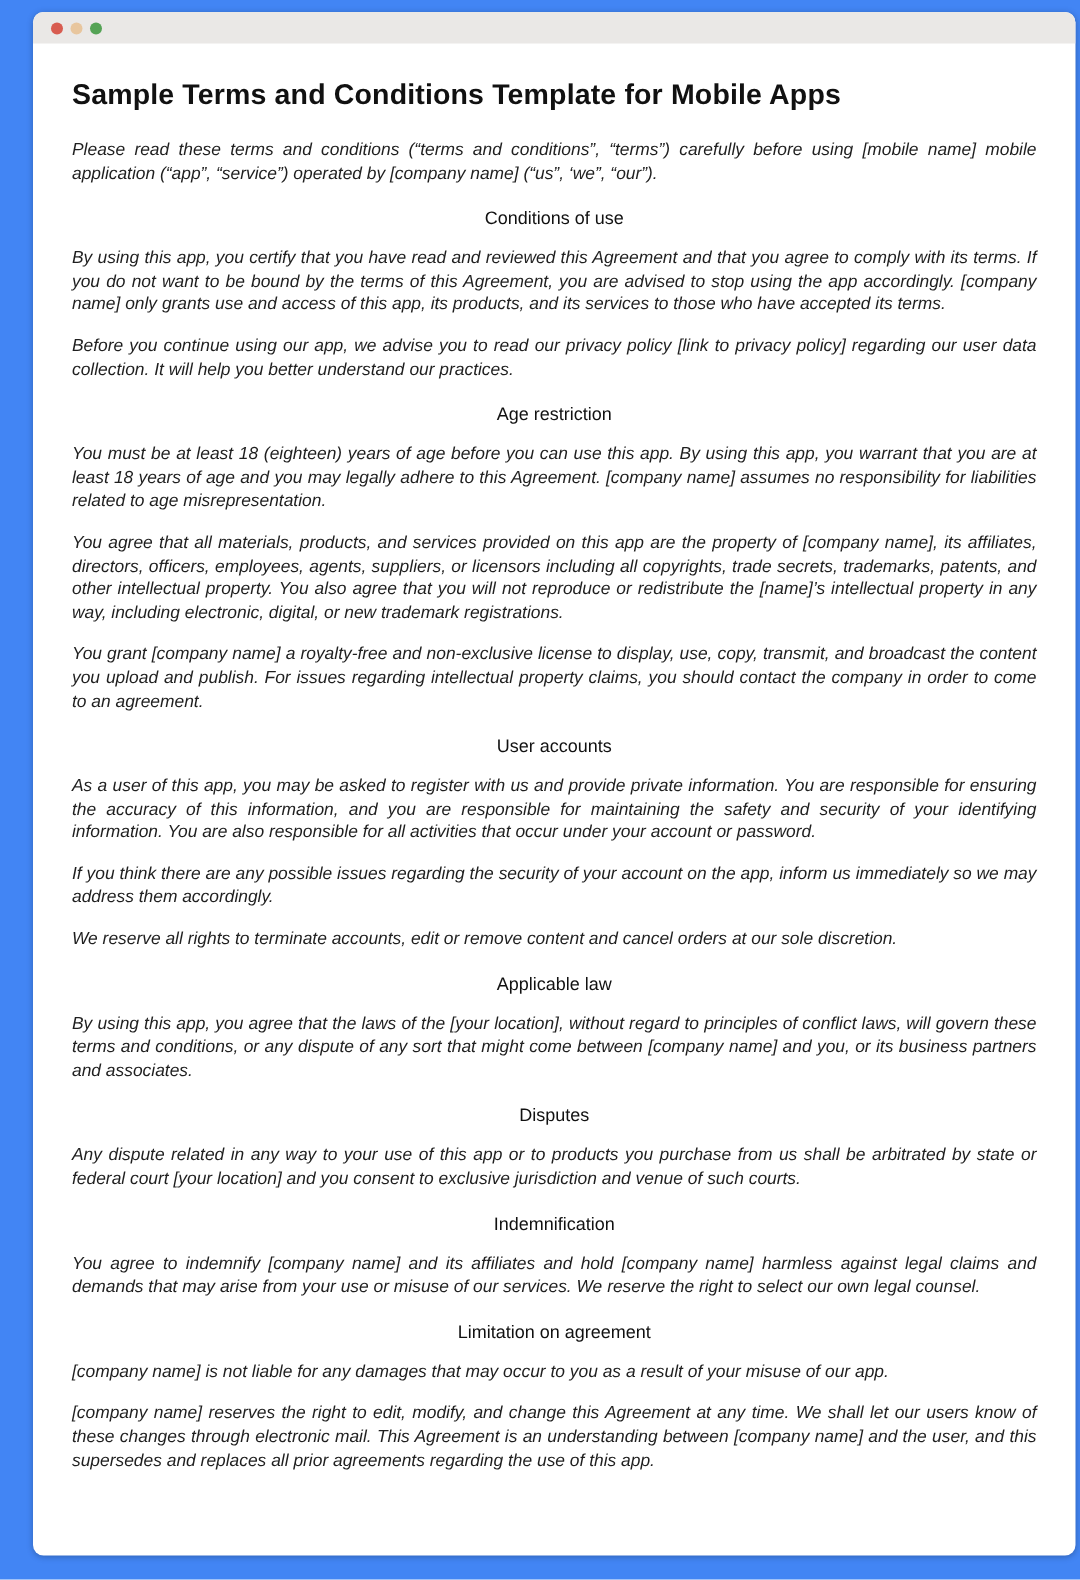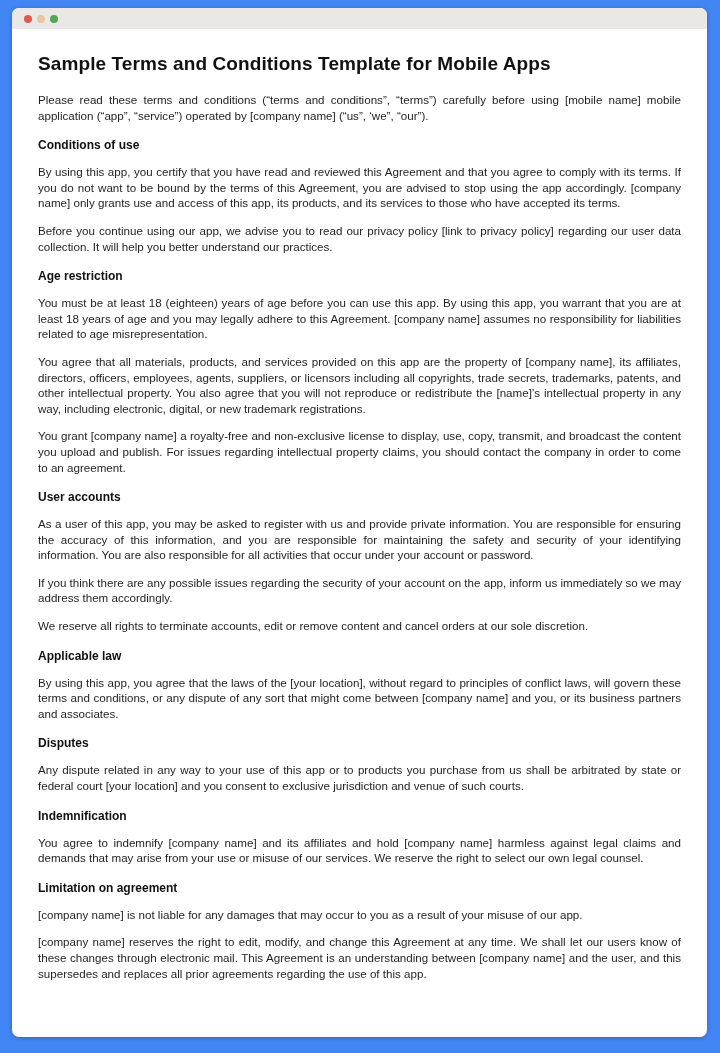--- a/index.html
+++ b/index.html
@@ -19,21 +19,21 @@
   .frame{
     width:720px;height:1053px;
     padding:8px 13px 16px 12px;
   }
   .window{
     background:#ffffff;
     width:100%;height:100%;
     border-radius:7px;
     overflow:hidden;
     box-shadow:0 1px 4px rgba(0,0,0,.25);
-    display:flex;flex-direction:column;
+    display:flex;flex-direction:column;margin-left:10px;
   }
   .titlebar{
     height:21px;flex:0 0 21px;
     background:var(--titlebar);
     display:flex;align-items:center;
     padding:0 12px;gap:5px;
   }
   .dot{width:8px;height:8px;border-radius:50%;display:inline-block;}
   .dot.red{background:#d85c50;}
   .dot.yellow{background:#e8c69e;}
@@ -50,27 +50,29 @@
     color:var(--heading);
     font-weight:bold;
     letter-spacing:.1px;
   }
   p{
     font-size:11.6px;
     line-height:15.6px;
     margin:11px 0 12px 0;
     color:var(--text);
     text-align:justify;
+    font-style:italic;
   }
   h2{
     font-size:12px;
     line-height:15px;
     margin:15px 0 11px 0;
     color:var(--heading);
-    font-weight:bold;
+    font-weight:normal;
+    text-align:center;
   }
 </style>
 </head>
 <body>
 
 <div class="frame">
   <div class="window">
     <div class="titlebar">
       <span class="dot red" style="background: rgb(216, 92, 80);"></span>
       <span class="dot yellow" style="background: rgb(232, 198, 158);"></span>

